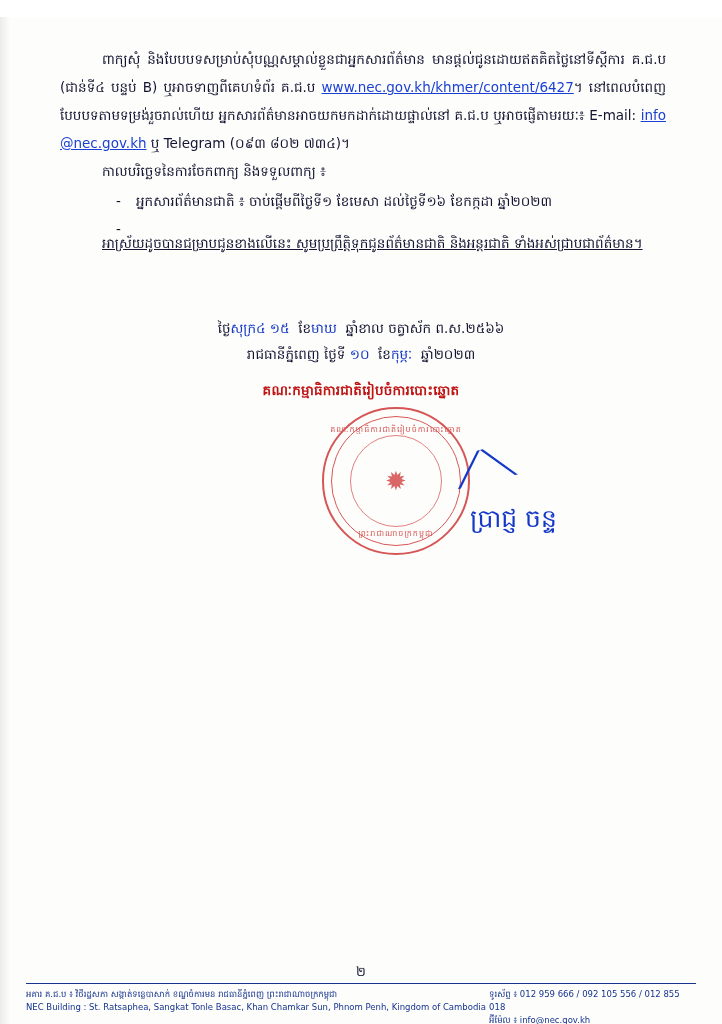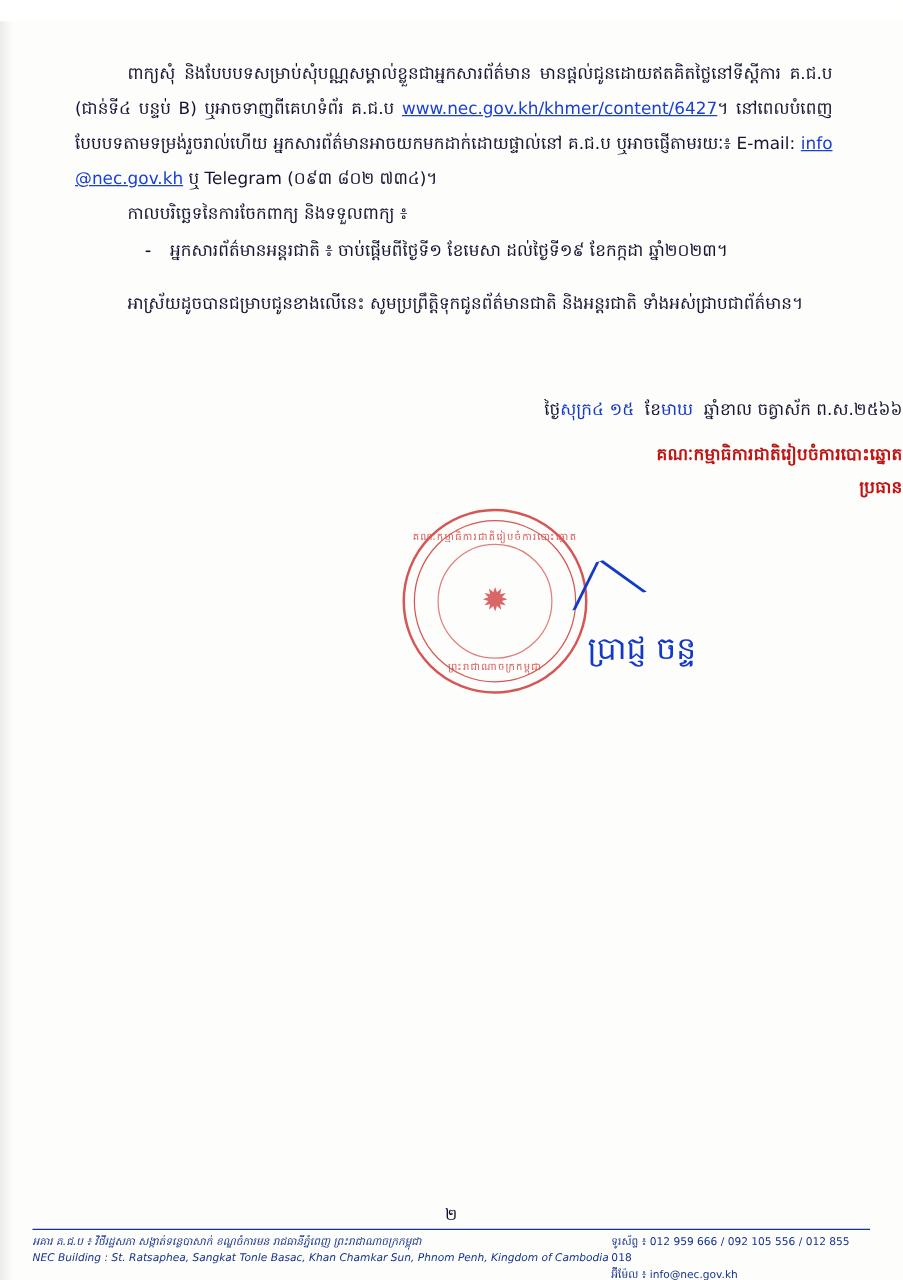--- a/index.html
+++ b/index.html
@@ -55,21 +55,21 @@
   .bullets li .dash {
     position: absolute;
     left: 56px;
     top: 0;
   }
   .sig-block {
     position: absolute;
     left: 0;
     top: 298px;
     width: 722px;
-    text-align: right;
+    text-align: center;
     font-size: 13.5px;
     color: #141432;
     line-height: 26px;
   }
   .sig-line {
     display: block;
   }
   .blue-ink {
     color: #1438c8;
     font-family: "DejaVu Serif", "Liberation Serif", serif;
@@ -178,21 +178,21 @@
     padding-top: 4px;
     font-size: 8.5px;
     line-height: 13px;
     color: #15338f;
   }
   .footer-row {
     display: flex;
     justify-content: space-between;
     align-items: flex-start;
   }
-  .footer-left { width: 470px; font-style: italic; }
+  .footer-left { width: 470px; }
   .footer-right { width: 210px; text-align: left; }
   .footer-line-kh { color: #15338f; }
   .footer-line-en { color: #15338f; }
   .edge-shadow-left {
     position: absolute;
     left: 0; top: 0; bottom: 0;
     width: 10px;
     background: linear-gradient(to right, rgba(0,0,0,0.07), rgba(0,0,0,0));
     pointer-events: none;
   }
@@ -209,33 +209,35 @@
 
 <div class="page">
 
   <div class="body-text">
 
     <p class="para"><span>ពាក្យសុំ និងបែបបទសម្រាប់សុំបណ្ណសម្គាល់ខ្លួនជាអ្នកសារព័ត៌មាន មានផ្តល់ជូនដោយឥតគិតថ្លៃនៅទីស្ដីការ គ.ជ.ប (ជាន់ទី៤ បន្ទប់ B) ឬអាចទាញពីគេហទំព័រ គ.ជ.ប </span><a class="link" href="#">www.nec.gov.kh/khmer/content/6427</a><span>។ នៅពេលបំពេញបែបបទតាមទម្រង់រួចរាល់ហើយ អ្នកសារព័ត៌មានអាចយកមកដាក់ដោយផ្ទាល់នៅ គ.ជ.ប ឬអាចផ្ញើតាមរយៈ៖ E-mail: </span><a class="link" href="#">info@nec.gov.kh</a><span> ឬ Telegram (០៩៣ ៨០២ ៧៣៤)។</span></p>
 
     <p class="para">កាលបរិច្ឆេទនៃការចែកពាក្យ និងទទួលពាក្យ ៖</p>
 
     <ul class="bullets">
+      <li><span class="dash">-</span><span>អ្នកសារព័ត៌មានជាតិ ៖ ចាប់ផ្ដើមពីថ្ងៃទី១ ខែមេសា ដល់ថ្ងៃទី១៦ ខែកក្កដា ឆ្នាំ២០២៣</span></li>
       <li><span class="dash">-</span></li>
-      <li><span class="dash">-</span><span>អ្នកសារព័ត៌មានអន្តរជាតិ ៖ ចាប់ផ្ដើមពីថ្ងៃទី១ ខែមេសា ដល់ថ្ងៃទី១៩ ខែកក្កដា ឆ្នាំ២០២៣។</span></li>
     </ul>
 
-    <p class="para" style="margin-top:14px;">អាស្រ័យដូចបានជម្រាបជូនខាងលើនេះ សូមប្រព្រឹត្តិទុកជូនព័ត៌មានជាតិ និងអន្តរជាតិ ទាំងអស់ជ្រាបជាព័ត៌មាន។</p>
+    <p class="para" style="margin-top:14px;text-decoration:underline;">អាស្រ័យដូចបានជម្រាបជូនខាងលើនេះ សូមប្រព្រឹត្តិទុកជូនព័ត៌មានជាតិ និងអន្តរជាតិ ទាំងអស់ជ្រាបជាព័ត៌មាន។</p>
   </div>
 
   <div class="sig-block">
     <span class="sig-line">
       <span>ថ្ងៃ</span><span class="blue-ink">សុក្រ</span><span class="blue-ink">៤</span>&nbsp;<span class="blue-ink">១៥</span>&nbsp;&nbsp;<span>ខែ</span><span class="blue-ink">មាឃ</span>&nbsp;&nbsp;<span>ឆ្នាំ</span><span>ខាល</span>&nbsp;<span>ចត្វាស័ក</span>&nbsp;<span>ព.ស.</span><span>២៥៦៦</span>
     </span>
+    <span class="sig-line">
+      <span>រាជធានីភ្នំពេញ ថ្ងៃទី</span>&nbsp;<span class="blue-ink">១០</span>&nbsp;&nbsp;<span>ខែ</span><span class="blue-ink">កុម្ភៈ</span>&nbsp;&nbsp;<span>ឆ្នាំ</span><span>២០២៣</span>
+    </span>
     <span class="sig-line sig-title red-title">គណៈកម្មាធិការជាតិរៀបចំការបោះឆ្នោត</span>
-    <span class="sig-line red-title">ប្រធាន</span>
   </div>
 
   <div class="stamp-area">
     <div class="seal">
       <div class="seal-inner"></div>
       <div class="seal-text-top">គណៈកម្មាធិការជាតិរៀបចំការបោះឆ្នោត</div>
       <div class="seal-emblem">✹</div>
       <div class="seal-text-bottom">ព្រះរាជាណាចក្រកម្ពុជា</div>
     </div>
     <div class="signature-mark">⟋⟍</div>

